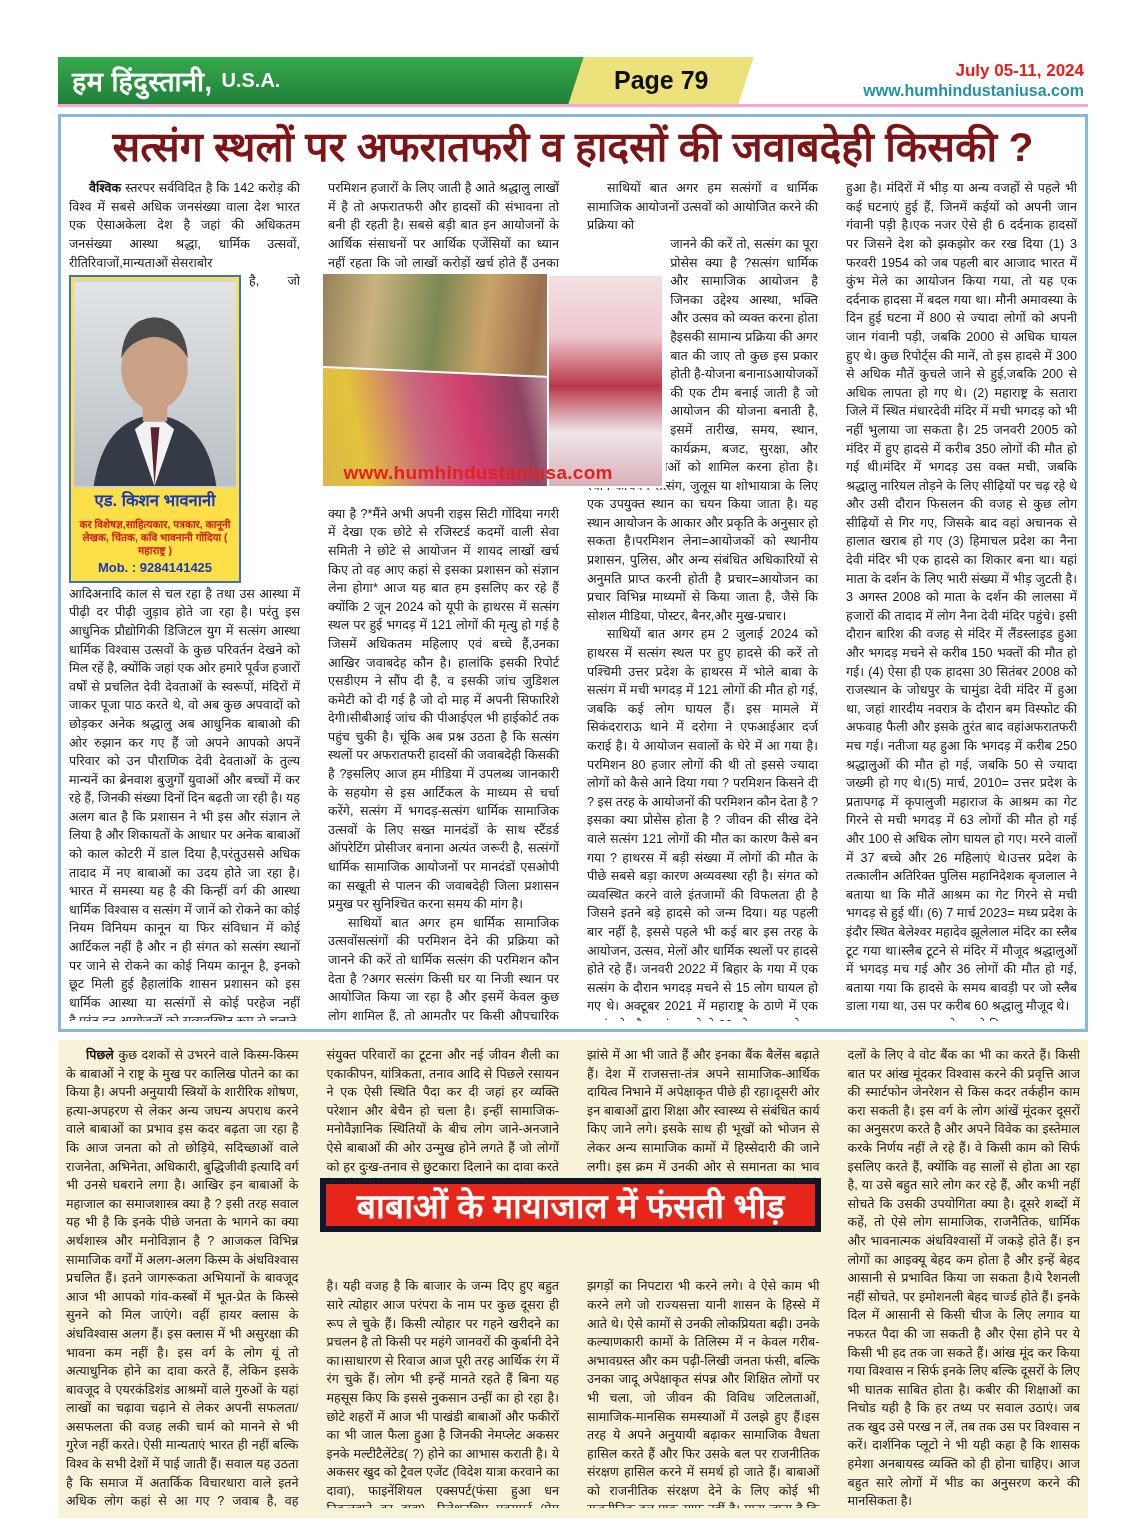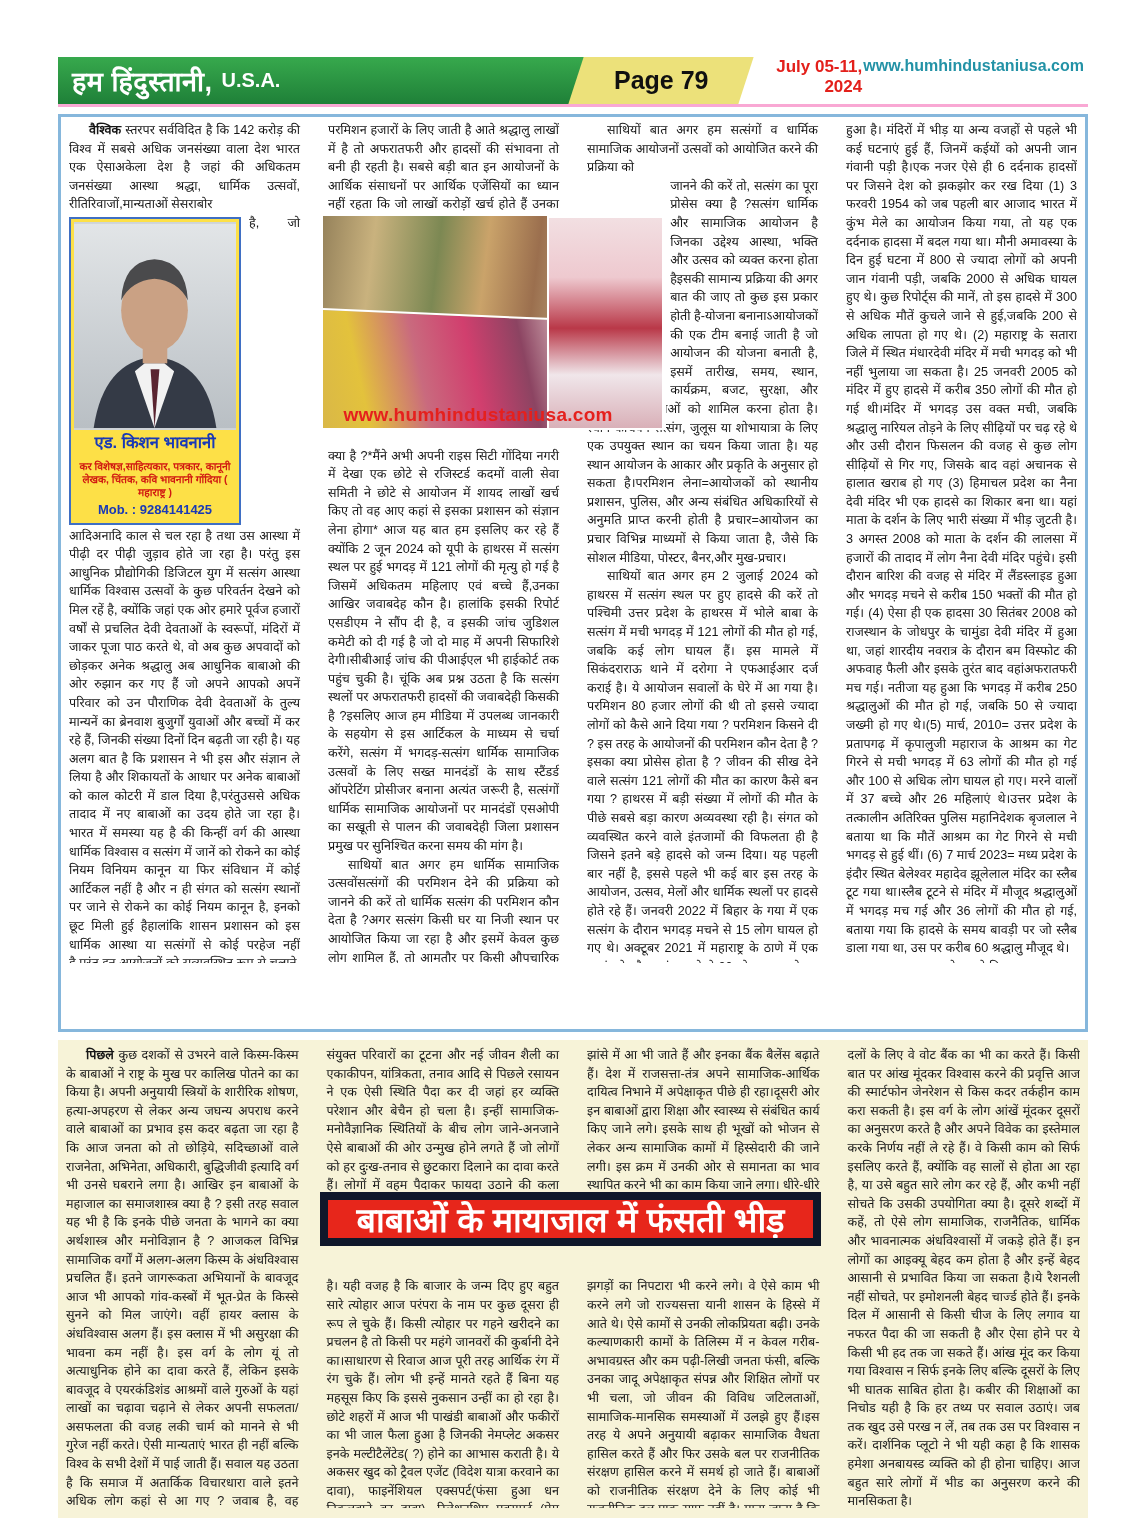--- a/index.html
+++ b/index.html
@@ -20,21 +20,21 @@
     color:#ffffff;display:flex;align-items:center;padding-left:14px;gap:9px;
   }
   .masthead-title{font-size:27px;font-weight:800;letter-spacing:.5px;}
   .masthead-region{font-size:20px;font-weight:800;}
   .page-badge{
     width:170px;background:#ece17a;transform:skewX(-18deg);
     display:flex;align-items:center;justify-content:center;margin:0 8px 0 -10px;
   }
   .page-badge span{transform:skewX(18deg);font-size:25px;font-weight:800;color:#101010;}
   .header-right{
-    width:330px;background:#ffffff;text-align:right;display:flex;flex-direction:row;
+    width:330px;background:#ffffff;text-align:right;display:flex;flex-direction:column;
     justify-content:center;padding-right:4px;gap:1px;
   }
   .pub-date{color:#e3201b;font-weight:800;font-size:17px;}
   .website{color:#2392a6;font-weight:800;font-size:16px;}
 
   
   .main-article{
     position:absolute;left:58px;top:114px;width:1030px;height:918px;
     border:3px solid #86b7dc;background:#ffffff;box-sizing:border-box;padding:4px 8px 6px;
   }
@@ -87,23 +87,23 @@
   }
   .photo-spacer{float:left;width:36%;height:212px;}
 
   
   .second-article{
     position:absolute;left:58px;top:1040px;width:1030px;height:478px;
     background:#f7f3d8;box-sizing:border-box;padding:6px 8px;
   }
   .second-article .columns{height:462px;}
   .banner{
-    position:absolute;left:254px;top:146px;width:501px;height:54px;
+    position:absolute;left:254px;top:132px;width:501px;height:54px;
     background:#e7261b;color:#ffffff;display:flex;align-items:center;justify-content:center;
-    font-size:34px;font-weight:800;border:8px solid #0f172a;box-sizing:border-box;white-space:nowrap;overflow:hidden;
+    font-size:34px;font-weight:800;border:6px solid #0f172a;box-sizing:border-box;white-space:nowrap;overflow:hidden;
   }
   .banner-gap{height:64px;}
   .byline{color:#8a1010;font-weight:800;font-size:13.6px;line-height:19px;margin-top:2px;}
 </style>
 </head>
 <body>
 
 <div class="page">
 
   <div class="header">
@@ -114,20 +114,21 @@
     <div class="page-badge">
       <span>Page 79</span>
     </div>
     <div class="header-right">
       <div class="pub-date">July 05-11, 2024</div>
       <div class="website">www.humhindustaniusa.com</div>
     </div>
   </div>
 
   <section class="main-article">
+    <h1 class="main-headline">सत्संग स्थलों पर अफरातफरी व हादसों की जवाबदेही किसकी ?</h1>
 
     <div class="columns">
 
       <div class="col">
         <p class="ind"><b class="lead-word">वैश्विक</b> <span>स्तरपर सर्वविदित है कि 142 करोड़ की विश्व में सबसे अधिक जनसंख्या वाला देश भारत एक ऐसाअकेला देश है जहां की अधिकतम जनसंख्या आस्था श्रद्धा, धार्मिक उत्सवों, रीतिरिवाजों,मान्यताओं सेसराबोर</span></p>
         <div class="author-wrap">
           <aside class="author-box">
             <svg class="author-photo" viewBox="0 0 165 208" xmlns="http://www.w3.org/2000/svg">
               <rect width="165" height="208" fill="#d3d7da"></rect>
               <rect width="165" height="208" fill="url(#g0)"></rect>

